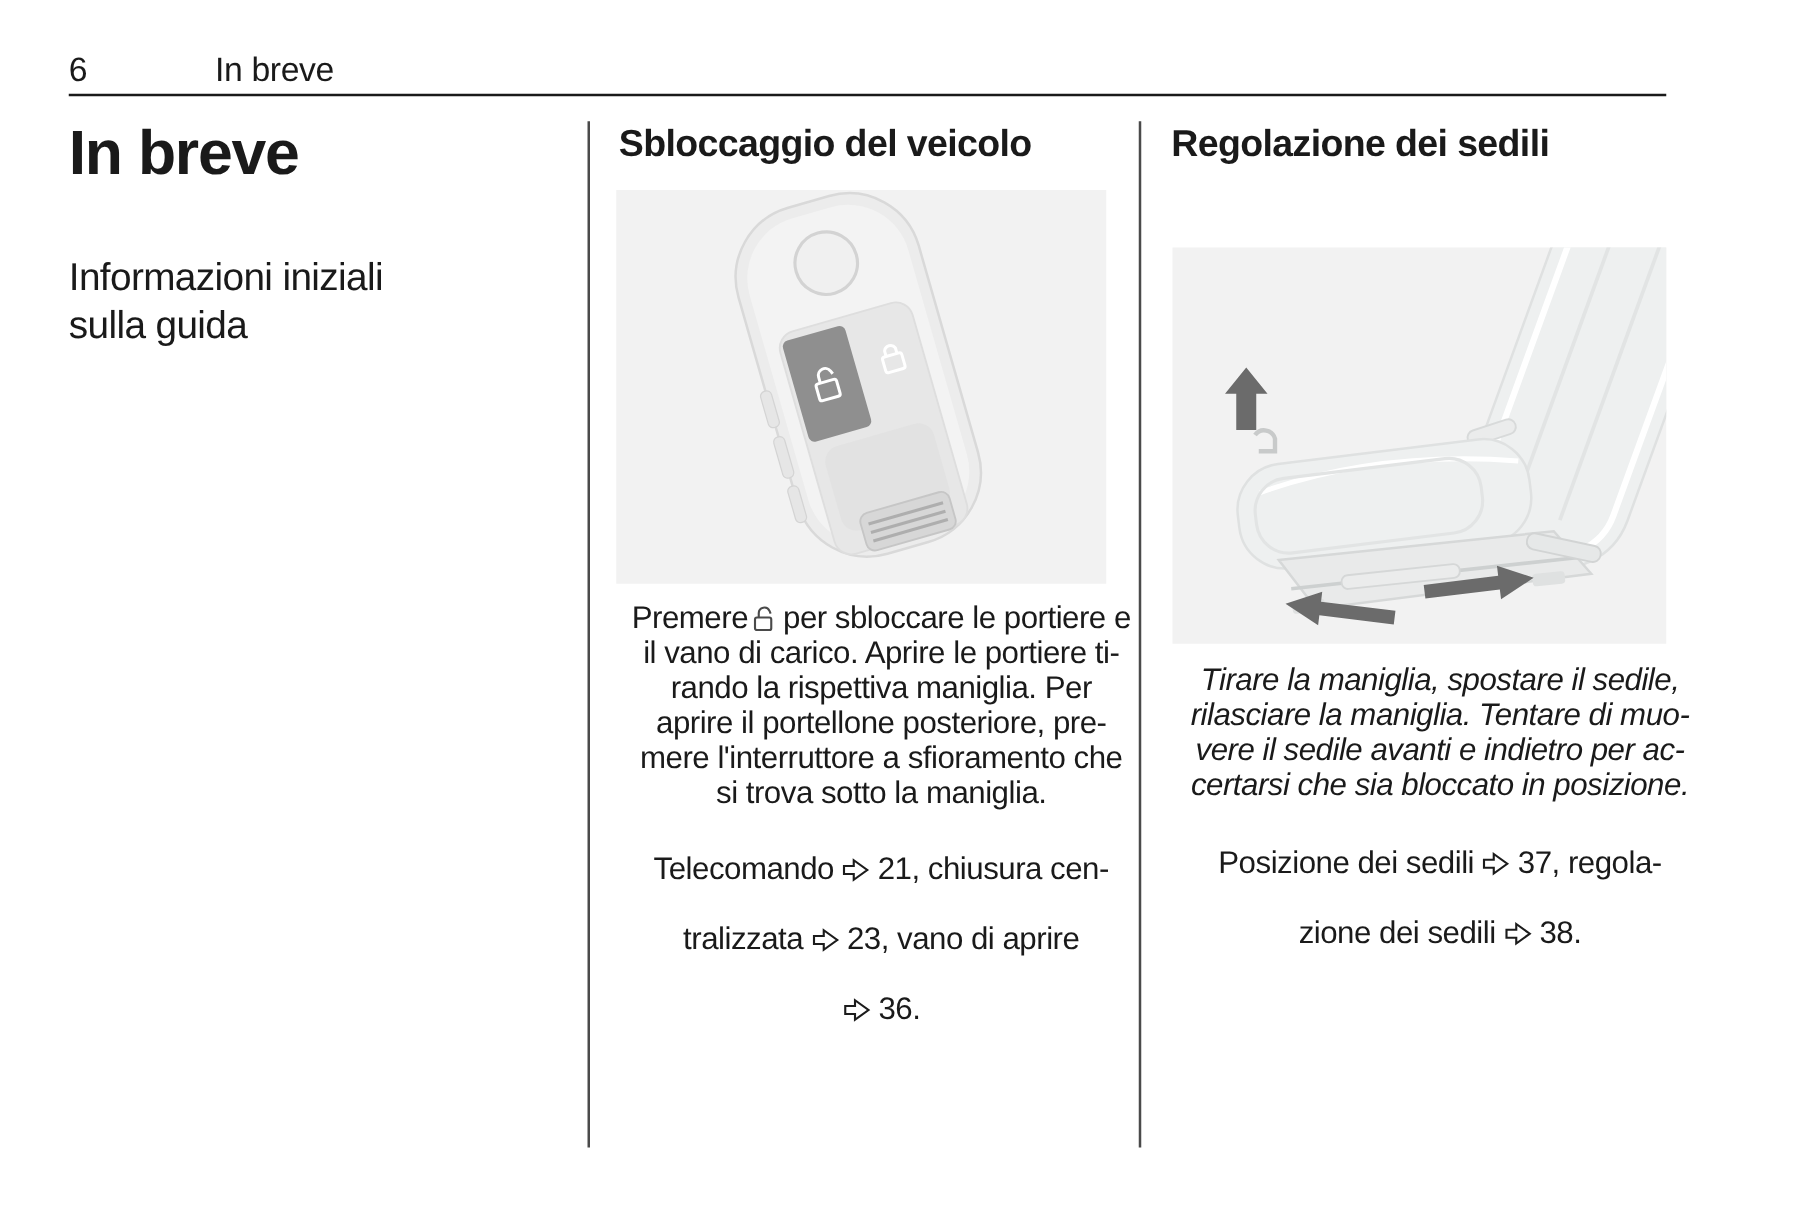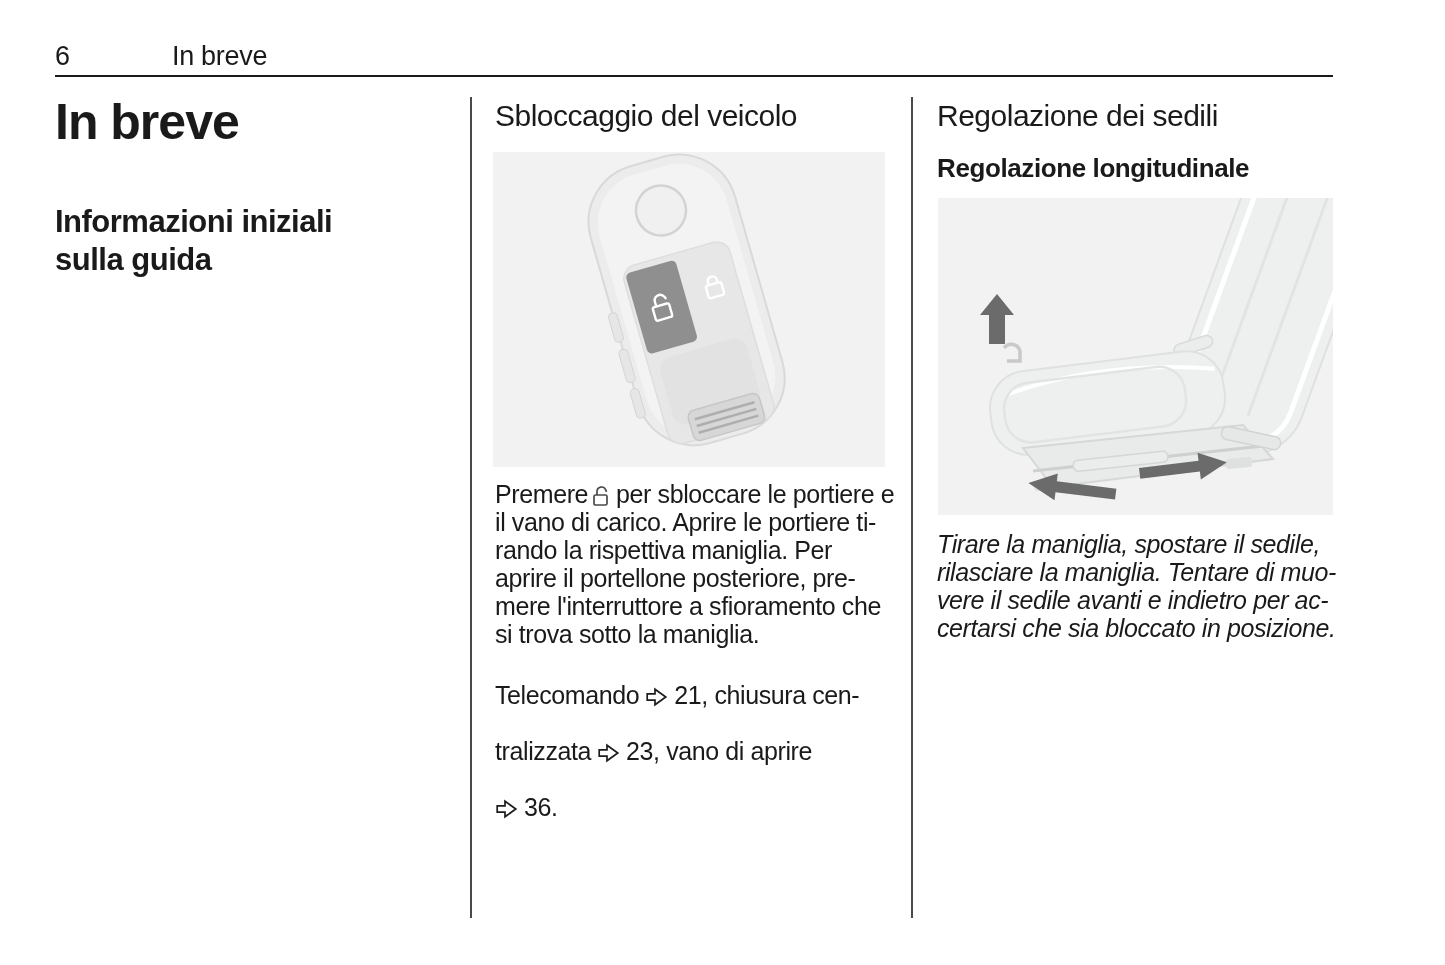--- a/index.html
+++ b/index.html
@@ -15,36 +15,36 @@
   .hdr-chapter{position:absolute;left:172px;top:40px;font-size:27px;line-height:32px;letter-spacing:-0.3px;}
   .hdr-rule{position:absolute;left:55px;top:75px;width:1278px;height:2px;background:#1a1a1a;}
 
   
   .vdiv{position:absolute;top:97px;height:821px;width:2px;background:#4a4a4a;}
   .vdiv1{left:470px;}
   .vdiv2{left:911px;}
 
   
   .title{position:absolute;left:55px;top:94px;font-size:50px;line-height:56px;font-weight:bold;letter-spacing:-1px;white-space:nowrap;margin:0;}
-  .subtitle{position:absolute;left:55px;top:203px;font-size:31px;line-height:38px;font-weight:bold;letter-spacing:-0.5px;white-space:pre-line;margin:0;}
+  .subtitle{position:absolute;left:55px;top:203px;font-size:31px;line-height:38px;font-weight:normal;letter-spacing:-0.5px;white-space:pre-line;margin:0;}
 
   
-  .h3{position:absolute;font-size:30px;line-height:36px;font-weight:normal;letter-spacing:-0.5px;white-space:nowrap;margin:0;}
+  .h3{position:absolute;font-size:30px;line-height:36px;font-weight:bold;letter-spacing:-0.5px;white-space:nowrap;margin:0;}
   .h3-mid{left:495px;top:98px;}
   .h3-right{left:937px;top:98px;text-align:right;}
   .h4{position:absolute;left:937px;top:153px;font-size:26px;line-height:30px;font-weight:bold;letter-spacing:-0.4px;white-space:nowrap;margin:0;}
 
   
   .fig{position:absolute;background:#f2f2f2;}
   .fig svg{display:block;}
   .fig-key{left:493px;top:152px;width:392px;height:315px;}
   .fig-seat{left:938px;top:198px;width:395px;height:317px;}
 
   
-  .p{position:absolute;font-size:25px;line-height:28px;letter-spacing:-0.4px;margin:0;white-space:pre-line;}
+  .p{position:absolute;font-size:25px;line-height:28px;letter-spacing:-0.4px;margin:0;white-space:pre-line;text-align:center;}
   .p-mid1{left:495px;top:480px;width:420px;}
   .p-mid2{left:495px;top:653px;width:420px;}
   .p-r1{left:937px;top:530px;width:430px;font-style:italic;}
   .p-r2{left:937px;top:648px;width:430px;}
   .tline{display:block;height:28px;white-space:nowrap;}
 
   
   .ref-arrow{display:inline-block;width:23px;height:20px;vertical-align:-3px;margin:0 6px;}
   .unlock-inline{display:inline-block;width:19px;height:24px;vertical-align:-4px;margin:0 5px 0 4px;}
 </style>
@@ -123,21 +123,20 @@
         </svg><span>21, chiusura cen-</span></span>
     <span class="tline"><span>tralizzata</span><svg class="ref-arrow" viewBox="0 0 23 20">
           <path d="M2.2 6.8 H10 V2.2 L20.8 10 L10 17.8 V13.2 H2.2 Z" fill="#ffffff" stroke="#1c1c1c" stroke-width="1.7"></path>
         </svg><span>23, vano di aprire</span></span>
     <span class="tline"><svg class="ref-arrow" style="margin-left:0" viewBox="0 0 23 20">
           <path d="M2.2 6.8 H10 V2.2 L20.8 10 L10 17.8 V13.2 H2.2 Z" fill="#ffffff" stroke="#1c1c1c" stroke-width="1.7"></path>
         </svg><span>36.</span></span>
   </p>
 
   <h3 class="h3 h3-right">Regolazione dei sedili</h3>
-  <h4 class="h4">Regolazione longitudinale</h4>
 
   <div class="fig fig-seat">
     <svg width="395" height="317" viewBox="0 0 395 317">
 
       <g transform="rotate(20 300 140)">
         <rect x="255" y="-130" width="132" height="380" rx="58" fill="#eef0f0" stroke="#dfe1e1" stroke-width="2"></rect>
         <rect x="267" y="-120" width="108" height="360" rx="48" fill="none" stroke="#ffffff" stroke-width="5"></rect>
         <line x1="298" y1="-110" x2="298" y2="215" stroke="#e2e4e4" stroke-width="3"></line>
         <line x1="336" y1="-110" x2="336" y2="210" stroke="#e2e4e4" stroke-width="3"></line>
       </g>
@@ -178,14 +177,22 @@
         <polygon points="88,13 60,0 60,8 0,8 0,19 60,19 60,27" fill="#6b6b6b"></polygon>
       </g>
     </svg>
   </div>
 
   <p class="p p-r1">Tirare la maniglia, spostare il sedile,
 rilasciare la maniglia. Tentare di muo-
 vere il sedile avanti e indietro per ac-
 certarsi che sia bloccato in posizione.</p>
 
+  <p class="p p-r2">
+    <span class="tline"><span>Posizione dei sedili</span><svg class="ref-arrow" viewBox="0 0 23 20">
+          <path d="M2.2 6.8 H10 V2.2 L20.8 10 L10 17.8 V13.2 H2.2 Z" fill="#ffffff" stroke="#1c1c1c" stroke-width="1.7"></path>
+        </svg><span>37, regola-</span></span>
+    <span class="tline"><span>zione dei sedili</span><svg class="ref-arrow" viewBox="0 0 23 20">
+          <path d="M2.2 6.8 H10 V2.2 L20.8 10 L10 17.8 V13.2 H2.2 Z" fill="#ffffff" stroke="#1c1c1c" stroke-width="1.7"></path>
+        </svg><span>38.</span></span>
+  </p>
 
 </div>
 
 </body></html>

